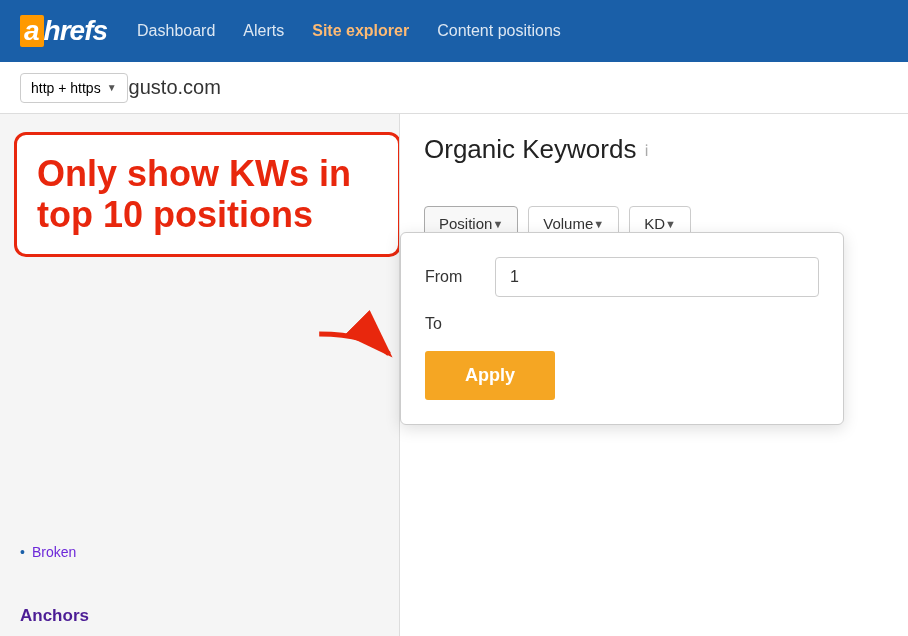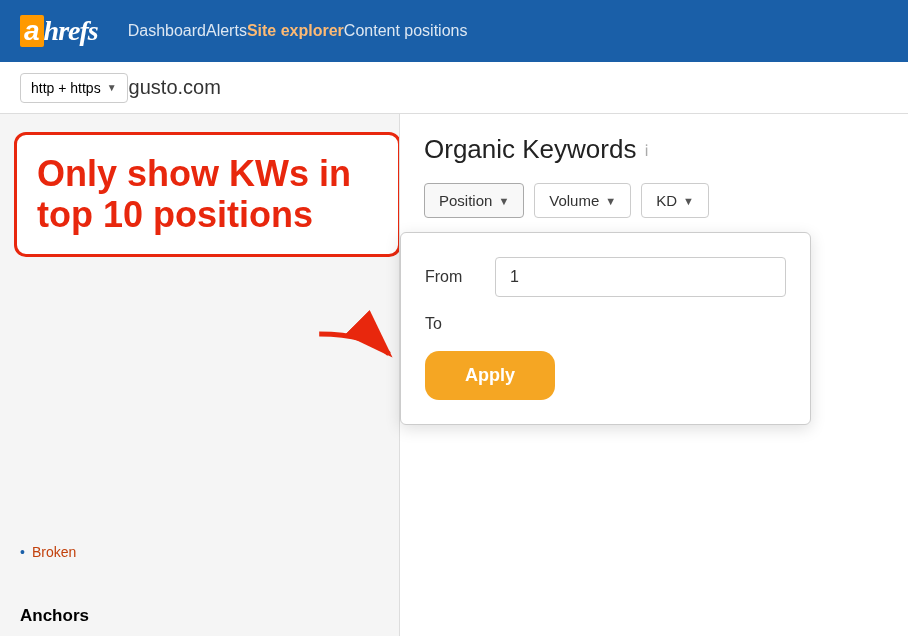--- a/index.html
+++ b/index.html
@@ -26,24 +26,24 @@
       padding: 0 4px;
       font-style: italic;
       border-radius: 2px;
     }
     .logo-hrefs {
       color: #fff;
       font-weight: 700;
       font-size: 28px;
       font-style: italic;
       letter-spacing: -1px;
-      font-family: Liberation Serif, serif;
     }
     .nav-links {
       display: flex;
+      gap: 28px;
       align-items: center;
     }
     .nav-link {
       color: rgba(255,255,255,0.85);
       text-decoration: none;
       font-size: 16px;
       font-weight: 400;
       cursor: pointer;
     }
     .nav-link.active {
@@ -135,21 +135,21 @@
       bottom: 60px;
       left: 20px;
     }
     .sidebar-section-title {
       color: #1a5fa8;
       font-size: 15px;
       font-weight: 600;
       margin-bottom: 6px;
     }
     .sidebar-item {
-      color: #c2410c;
+      color: #6d28d9;
       font-size: 14px;
       padding: 2px 0 2px 12px;
       cursor: pointer;
       position: relative;
     }
     .sidebar-item::before {
       content: '•';
       position: absolute;
       left: 0;
       color: #1a5fa8;
@@ -183,48 +183,49 @@
 
     
     .filter-row {
       display: flex;
       gap: 10px;
       margin-bottom: 0;
     }
     .filter-btn {
       display: flex;
       align-items: center;
-      gap: 6px;
+      gap: 0;
       border: 1px solid #ccc;
       border-radius: 4px;
       padding: 8px 14px;
       background: #fff;
       cursor: pointer;
       font-size: 15px;
       color: #333;
       font-weight: 500;
+      margin-top: 23px;
     }
     .filter-btn .chevron { font-size: 11px; color: #555; }
     .filter-btn.active {
       border-color: #aaa;
       background: #f8f8f8;
     }
 
     
     .dropdown-popup {
       position: absolute;
       top: 118px;
       left: 0;
       background: #fff;
       border: 1px solid #ccc;
       border-radius: 6px;
       padding: 24px 24px;
       box-shadow: 0 4px 16px rgba(0,0,0,0.13);
       z-index: 100;
-      width: 411px;
+      width: 444px;
     }
 
     .filter-row-popup {
       display: flex;
       align-items: center;
       margin-bottom: 18px;
       gap: 0;
     }
     .filter-label {
       width: 70px;
@@ -243,36 +244,36 @@
     }
     .filter-input.highlighted {
       border-color: #5b9bd5;
       box-shadow: 0 0 0 2px rgba(91,155,213,0.25);
     }
 
     .apply-btn {
       background: #f5a623;
       color: #fff;
       border: none;
-      border-radius: 14px;
+      border-radius: 3px;
       padding: 14px 40px;
       font-size: 18px;
       font-weight: 600;
       cursor: pointer;
       margin-top: 4px;
       display: block;
     }
 
     
     .anchors-bottom {
       position: absolute;
       bottom: 0;
       left: 20px;
       font-size: 17px;
-      color: #000000;
+      color: #4c1d95;
       font-weight: 600;
       padding: 10px 0;
     }
   </style>
 </head>
 <body>
 
 <nav class="top-nav">
   <div class="logo">
     <span class="logo-a">a</span>

